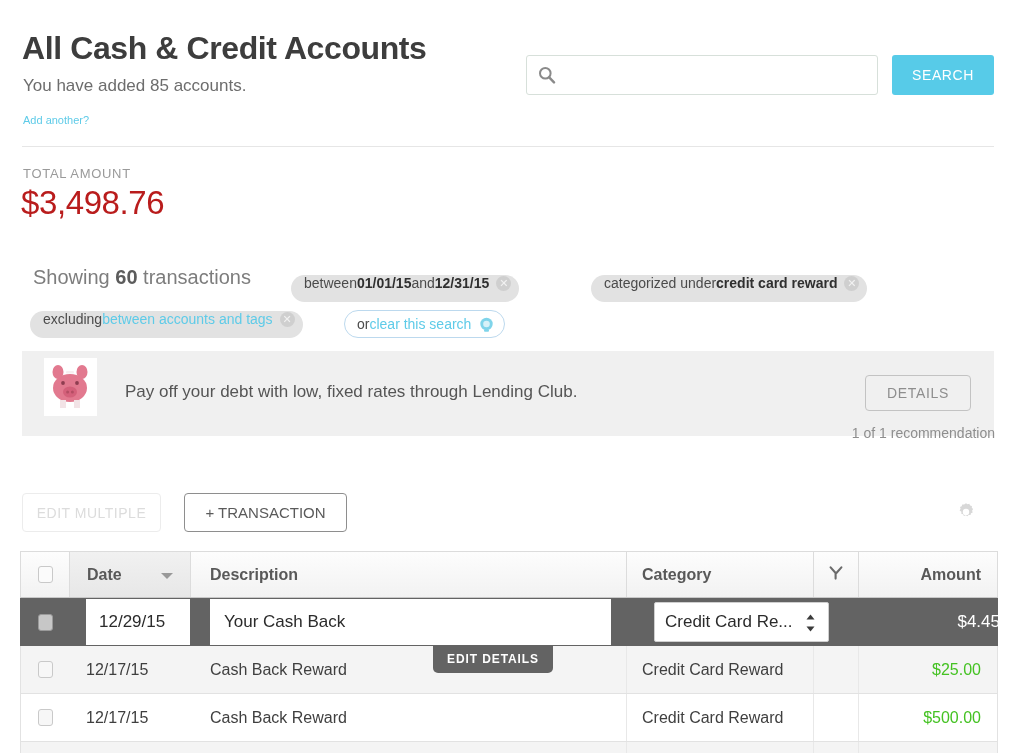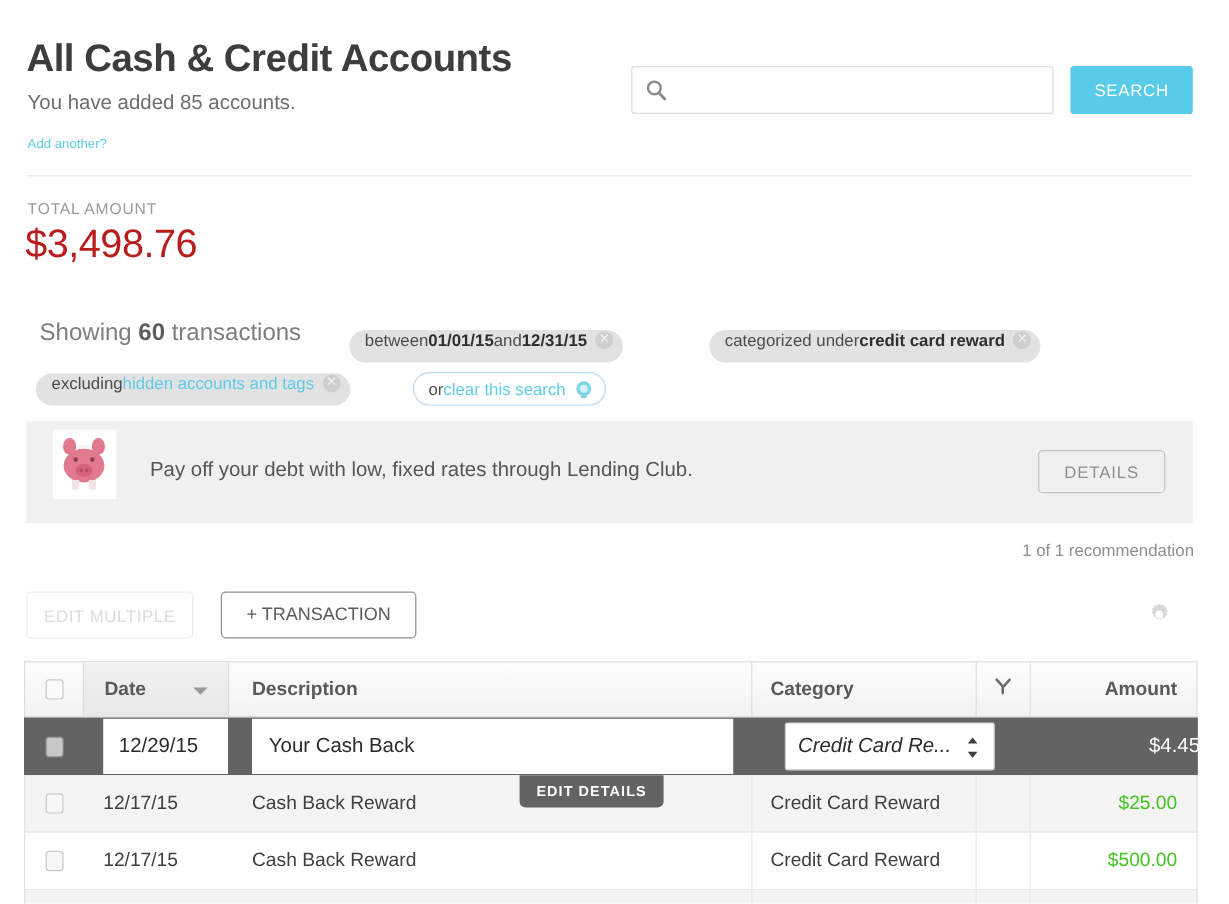--- a/index.html
+++ b/index.html
@@ -101,21 +101,21 @@
   .rec-text {
     position:absolute; left:103px; top:31px; font-size:17px; color:#555;
   }
   .details-btn {
     position:absolute; left:843px; top:24px; width:106px; height:36px;
     background:transparent; border:1px solid #c3c3c3; border-radius:4px;
     color:#8e8e8e; font-size:14px; letter-spacing:0.7px;
     font-family:"Liberation Sans", sans-serif; cursor:pointer;
   }
   .rec-count {
-    position:absolute; right:29px; top:450px;
+    position:absolute; right:29px; top:425px;
     font-size:14px; color:#8e8e8e;
   }
 
   
   .edit-multiple {
     position:absolute; left:22px; top:493px; width:139px; height:39px;
     background:#fff; border:1px solid #ececec; border-radius:4px;
     color:#dcdcdc; font-size:14px; letter-spacing:0.5px;
     font-family:"Liberation Sans", sans-serif; cursor:default;
   }
@@ -172,21 +172,21 @@
     font-family:"Liberation Sans", sans-serif;
   }
   .inp-desc {
     width:401px; height:46px; background:#fff; border:none; outline:none;
     font-size:17px; color:#2b2b2b; padding-left:14px;
     font-family:"Liberation Sans", sans-serif;
   }
   .sel-cat {
     width:175px; height:40px; background:#fff; border:1px solid #cfcfcf; border-radius:2px;
     display:flex; align-items:center; padding-left:10px;
-    font-size:17px; color:#2b2b2b; position:relative; cursor:pointer;font-style:italic;
+    font-size:17px; color:#2b2b2b; position:relative; cursor:pointer;
   }
   .stepper { position:absolute; right:12px; top:10px; width:11px; height:20px; }
   .amt-edit { color:#fff; font-weight:normal; font-size:17px; }
 
   
   .drow { height:48px; align-items:center; border-left:1px solid #e2e2e2; border-right:1px solid #e2e2e2; border-bottom:1px solid #e2e2e2; font-size:16px; color:#3f3f3f; }
   .drow.alt { background:#f4f4f4; }
   .drow.plain { background:#ffffff; }
   .drow .c-date { font-size:16px; color:#3f3f3f; }
   .drow .c-cat  { border-left:1px solid #e8e8e8; }
@@ -245,21 +245,21 @@
   </div>
 
   <div class="chip chip-cat">
     <span>categorized under </span>
       <b>credit card reward</b>
     <span class="x">✕</span>
   </div>
 
   <div class="chip chip-excl">
     <span>excluding </span>
-      <span style="color:#5ecbe8">hidden accounts and tags</span>
+      <span style="color:#5ecbe8">between accounts and tags</span>
     <span class="x">✕</span>
   </div>
 
   <div class="chip chip-clear">
     <span>or </span>
       <span class="lnk">clear this search</span>
     <span class="badge-icon">
       <svg width="17" height="17" viewBox="0 0 17 17">
           <circle cx="8.5" cy="8" r="6.2" fill="#7fd4ea"></circle>
           <circle cx="8.5" cy="8" r="3.3" fill="#d7f1f8"></circle>

